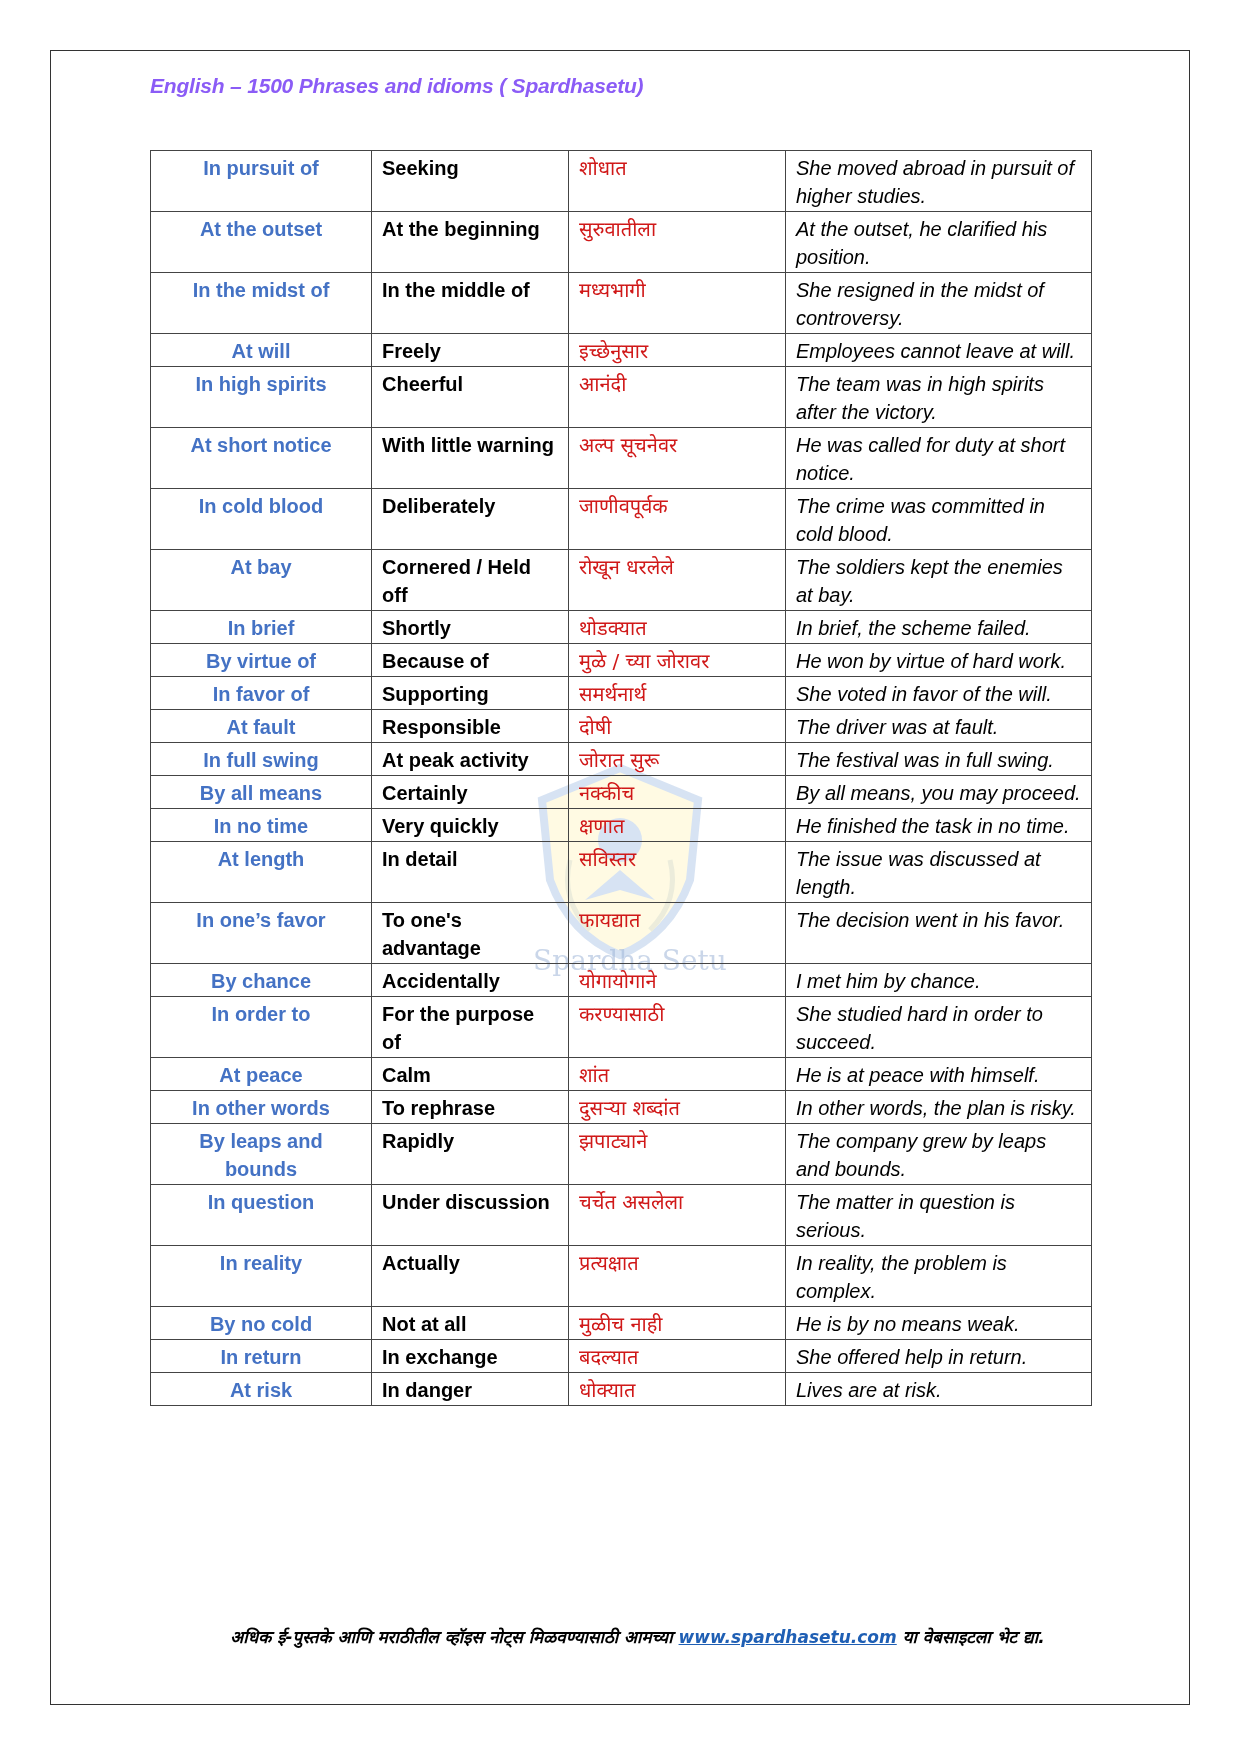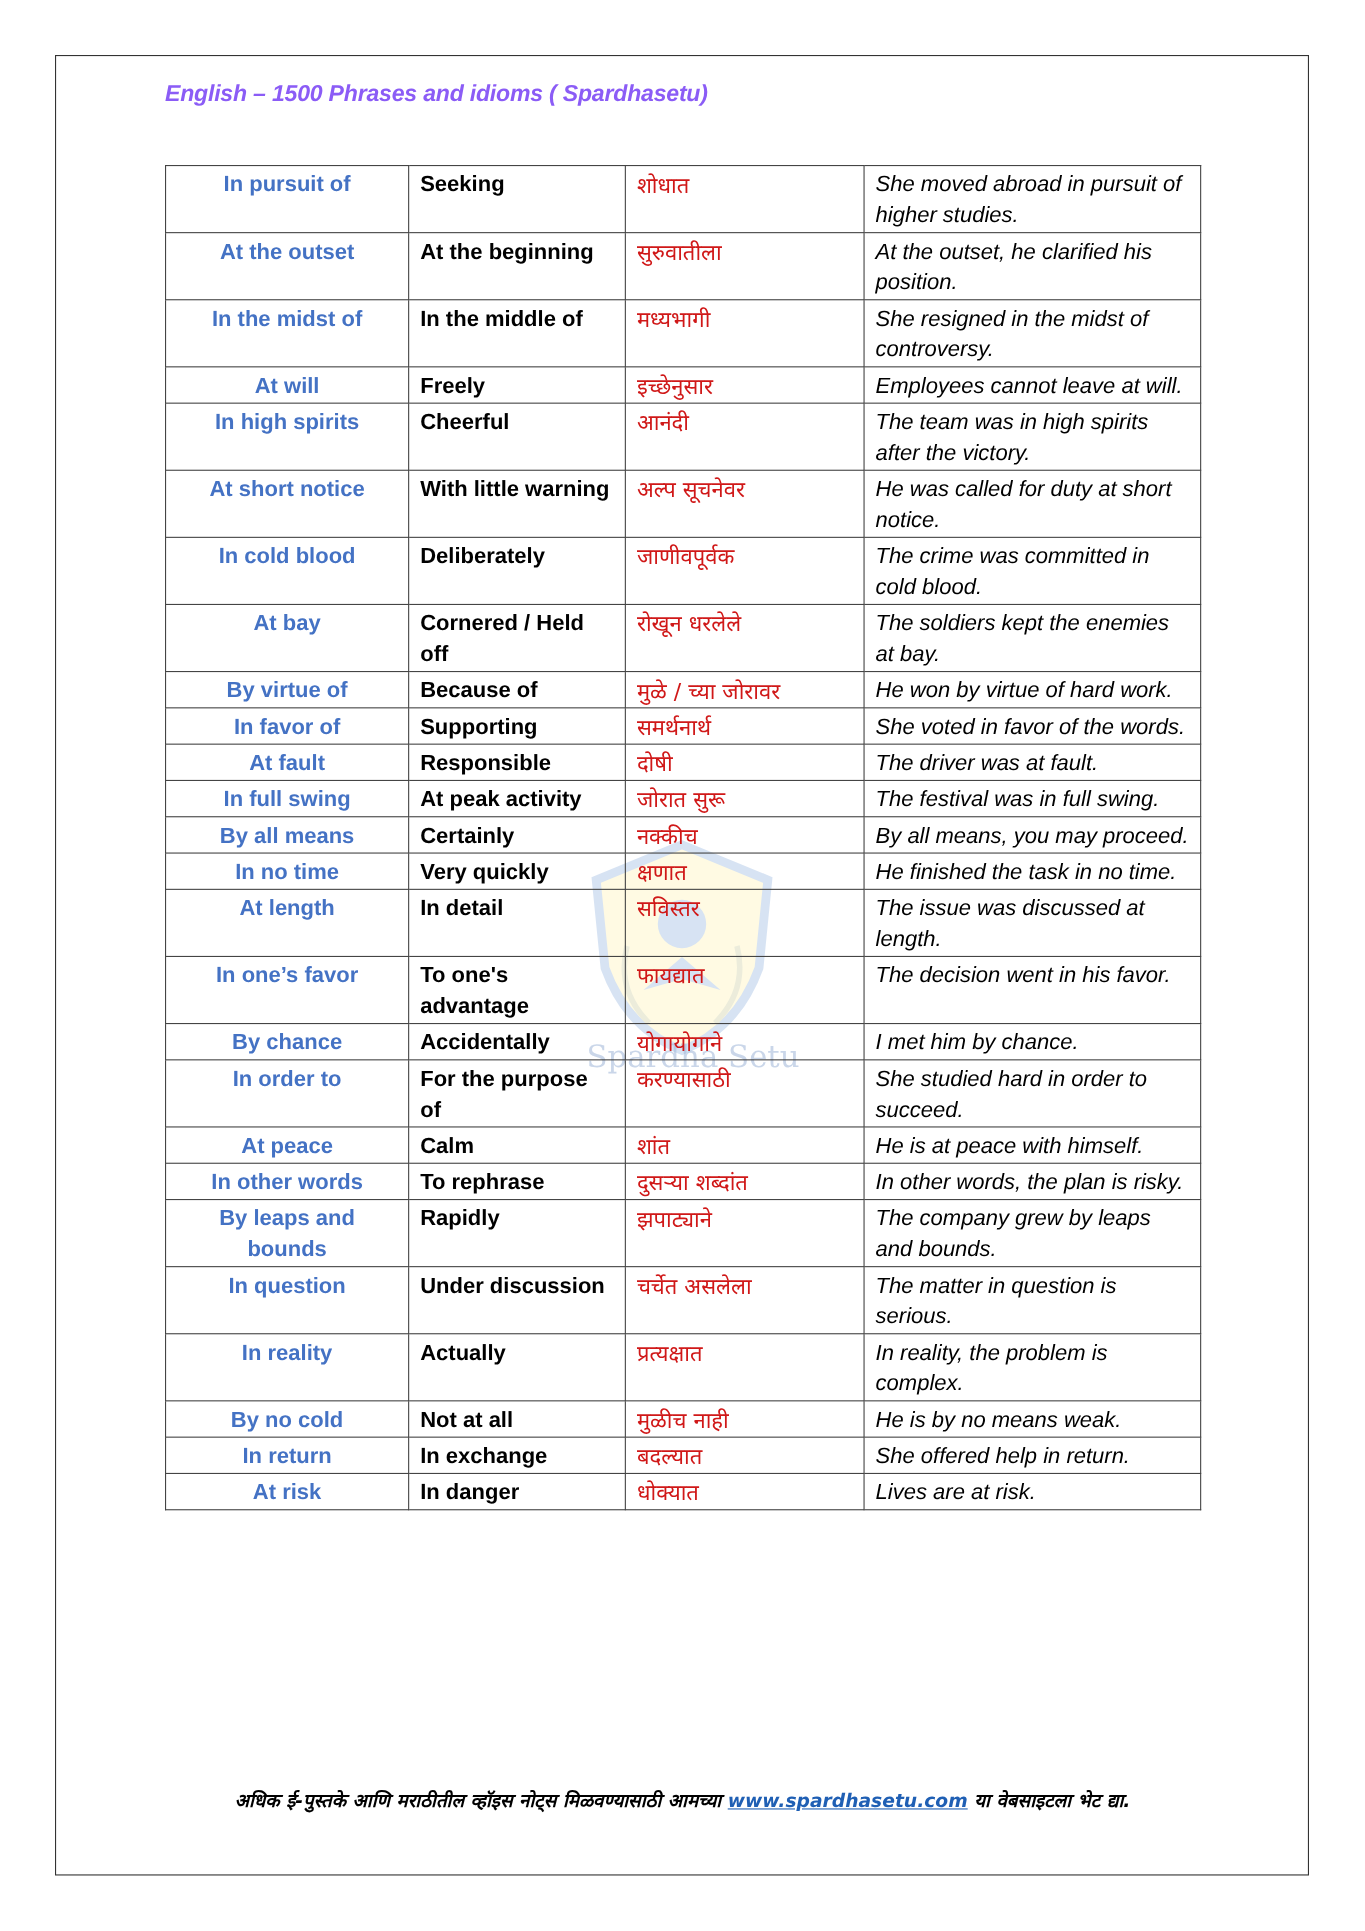--- a/index.html
+++ b/index.html
@@ -29,21 +29,21 @@
     table.phrases td {
       border: 1.5px solid #444; vertical-align: top; padding: 3px 10px 1px 10px;
       line-height: 28px; font-size: 20px;
     }
     col.c1 { width: 221px; } col.c2 { width: 197px; } col.c3 { width: 217px; } col.c4 { width: 306px; }
     td.phrase { color: #4472c4; font-family: "Liberation Sans", sans-serif; font-weight: bold; font-size: 20px; text-align: center; }
     td.meaning { color: #000; font-family: "Liberation Sans", sans-serif; font-weight: bold; font-size: 20px; }
     td.marathi { color: #d01818; font-family: "DejaVu Sans", sans-serif; font-size: 22px; padding-top: 8px; margin-left: 11px; }
     td.example { color: #000; font-family: "Liberation Sans", sans-serif; font-style: italic; font-size: 20px; margin-top: 25px; }
     .footer {
-      position: absolute; left: 150px; top: 1625px; width: 941px; text-align: center;
+      position: absolute; left: 167px; top: 1625px; width: 941px; text-align: center;
       font-family: "DejaVu Sans", sans-serif; font-style: italic; font-weight: bold; font-size: 17px; color: #000;
       white-space: nowrap;
     }
     .footer a { color: #1f5fb4; text-decoration: underline; }
   </style>
 </head>
 <body>
 
 <div class="page-border"></div>
 
@@ -108,30 +108,36 @@
         <td class="marathi">जाणीवपूर्वक</td>
         <td class="example">The crime was committed in cold blood.</td>
       </tr>
       <tr>
         <td class="phrase">At bay</td>
         <td class="meaning">Cornered / Held off</td>
         <td class="marathi">रोखून धरलेले</td>
         <td class="example">The soldiers kept the enemies at bay.</td>
       </tr>
       <tr>
+        <td class="phrase">In brief</td>
+        <td class="meaning">Shortly</td>
+        <td class="marathi">थोडक्यात</td>
+        <td class="example">In brief, the scheme failed.</td>
+      </tr>
+      <tr>
         <td class="phrase">By virtue of</td>
         <td class="meaning">Because of</td>
         <td class="marathi">मुळे / च्या जोरावर</td>
         <td class="example">He won by virtue of hard work.</td>
       </tr>
       <tr>
         <td class="phrase">In favor of</td>
         <td class="meaning">Supporting</td>
         <td class="marathi">समर्थनार्थ</td>
-        <td class="example">She voted in favor of the words.</td>
+        <td class="example">She voted in favor of the will.</td>
       </tr>
       <tr>
         <td class="phrase">At fault</td>
         <td class="meaning">Responsible</td>
         <td class="marathi">दोषी</td>
         <td class="example">The driver was at fault.</td>
       </tr>
       <tr>
         <td class="phrase">In full swing</td>
         <td class="meaning">At peak activity</td>

